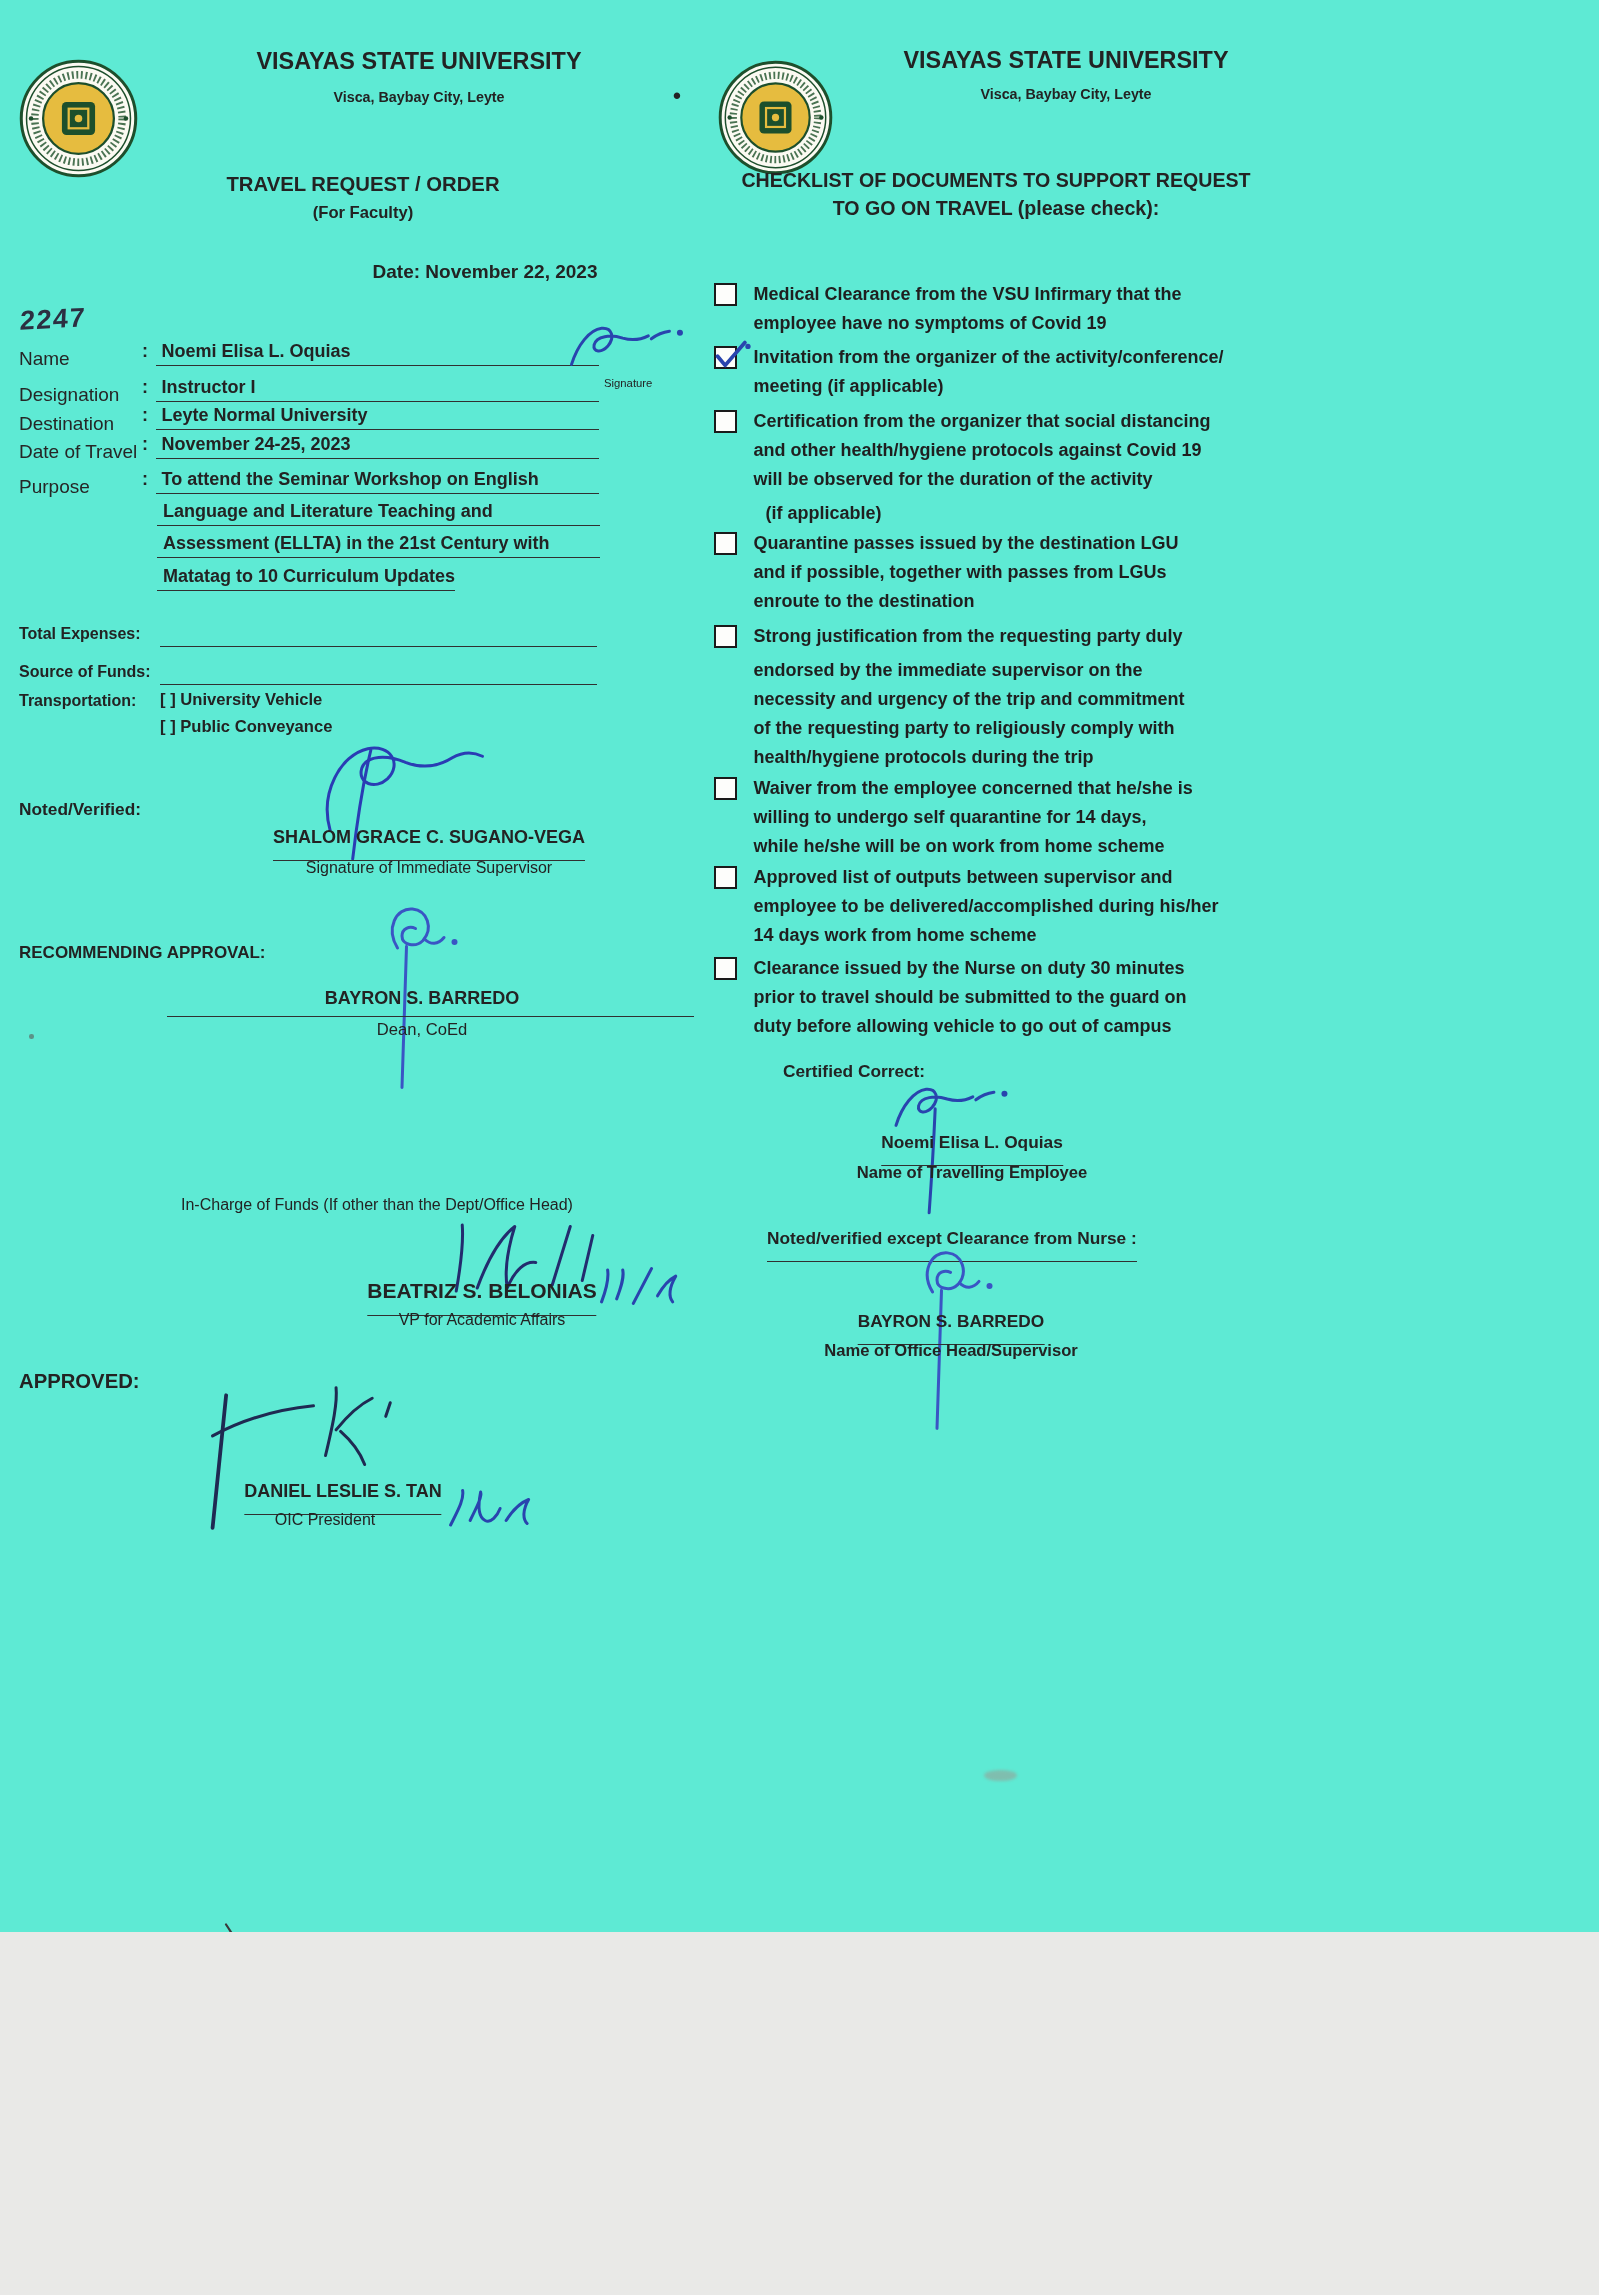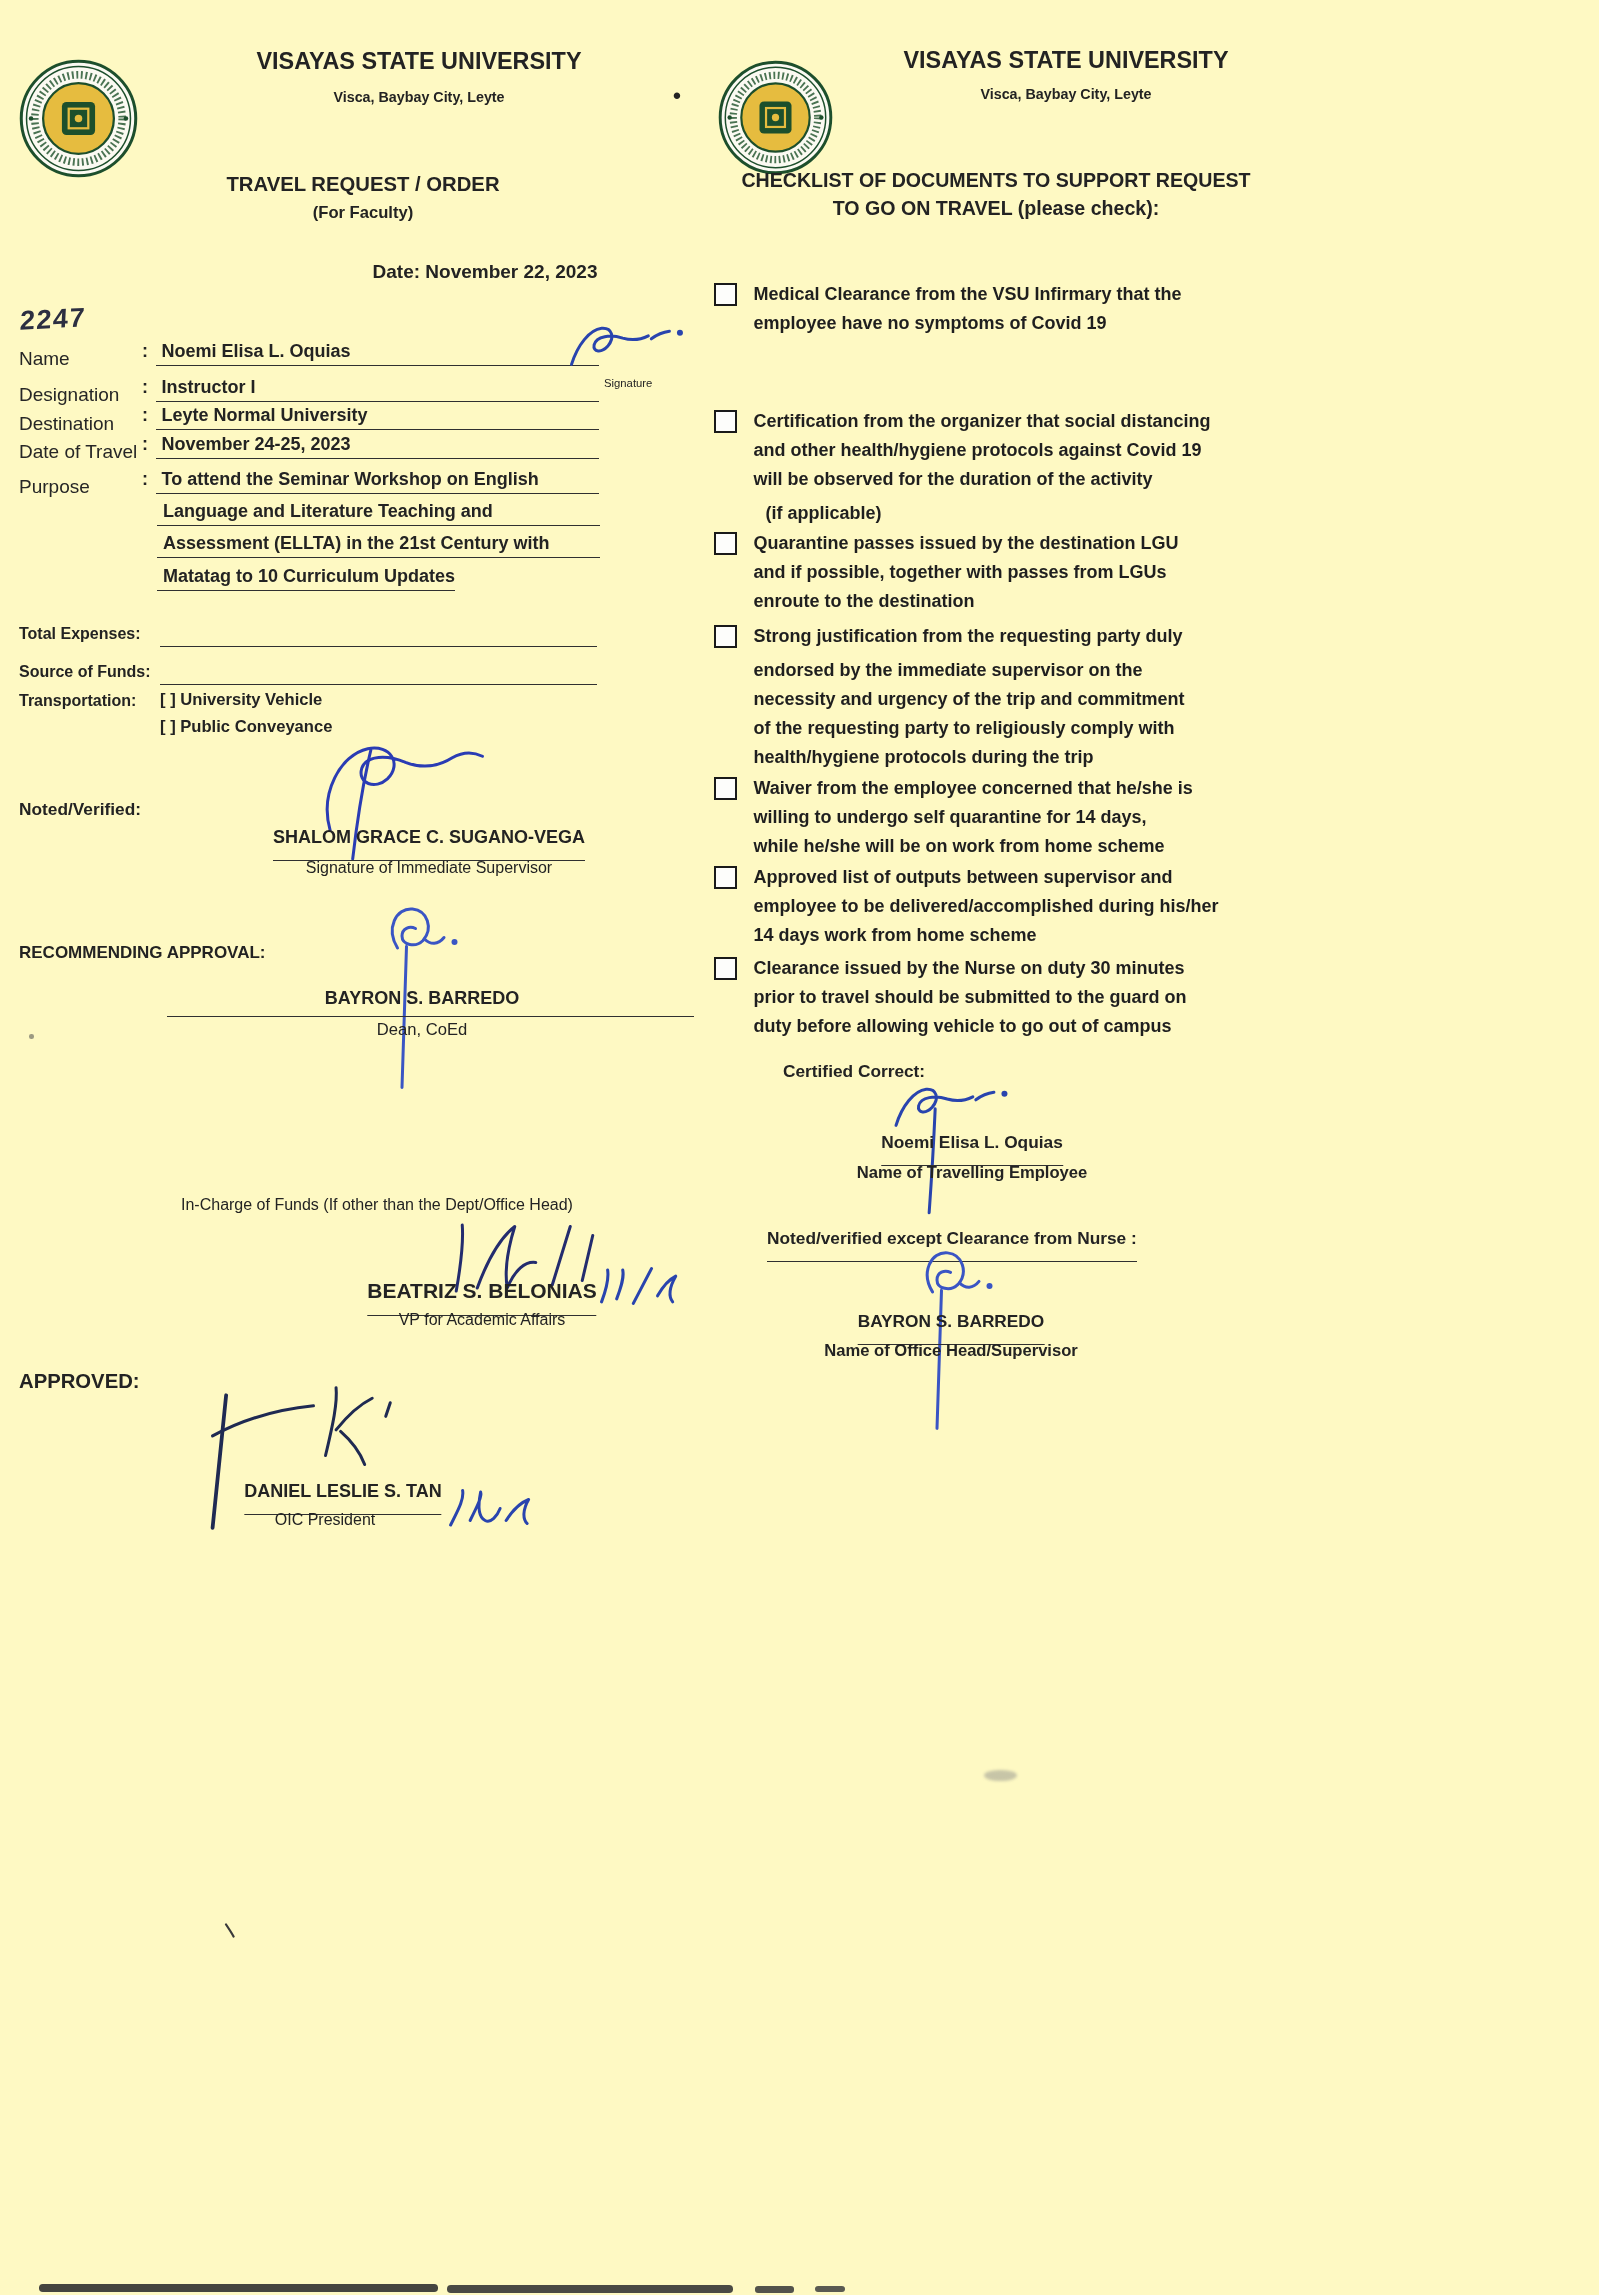--- a/index.html
+++ b/index.html
@@ -1,18 +1,18 @@
 <!DOCTYPE html>
 <html style="font-size:12px"><head>
 <meta charset="utf-8">
 <style>
   *{margin:0;padding:0;box-sizing:border-box}
   html,body{background:#e9e9e7}
   body{width:1599px;height:2295px;font-family:"Liberation Sans",sans-serif;color:#232323}
-  .page{position:relative;width:1599px;height:2295px;background:#fef9c3;overflow:hidden}
+  .page{position:relative;width:1599px;height:1932px;background:#5eead4;overflow:hidden}
   .abs{position:absolute;white-space:nowrap}
   .ctr{transform:translateX(-50%)}
   .b{font-weight:bold}
   .u2{border-bottom:1.5px solid #303030;padding-bottom:12px}
   .lbl{font-size:19px;font-weight:normal;color:#262626}
   .colon{font-size:18px;font-weight:bold;margin-right:7.5px}
   .val{font-size:18px;font-weight:bold;border-bottom:1.5px solid #303030;padding:0 0 3px 6px;display:inline-block}
   .rule{position:absolute;border-top:1.5px solid #303030}
   .cl-item{display:flex;align-items:flex-start}
   .cbx{width:23.4px;height:23.4px;border:2.3px solid #1a1a1a;flex:0 0 23.4px;margin-right:16px;margin-top:3px;position:relative;background:#fdfdfb}
@@ -179,20 +179,32 @@
   <div class="abs ctr b" style="left:996px;top:197px;font-size:19.6px">TO GO ON TRAVEL (please check):</div>
 
   <div class="abs cl-item" style="left:714px;top:280px">
     <span class="cbx"></span>
     <div class="cl-lines">
       <div>Medical Clearance from the VSU Infirmary that the</div>
       <div>employee have no symptoms of Covid 19</div>
     </div>
   </div>
 
+  <div class="abs cl-item" style="left:714px;top:343px">
+    <span class="cbx">
+      <svg style="position:absolute;left:-3px;top:-9.8px" width="38" height="35" viewBox="0 0 50 46" fill="none" stroke="#2944ae" stroke-width="5">
+        <path d="M6,24 L16,36 L42,6" stroke-linecap="round" stroke-linejoin="round"></path>
+        <circle cx="46" cy="11" r="3.5" fill="#2944ae" stroke="none"></circle>
+      </svg>
+    </span>
+    <div class="cl-lines">
+      <div>Invitation from the organizer of the activity/conference/</div>
+      <div>meeting (if applicable)</div>
+    </div>
+  </div>
 
   <div class="abs cl-item" style="left:714px;top:407px">
     <span class="cbx"></span>
     <div class="cl-lines">
       <div>Certification from the organizer that social distancing</div>
       <div>and other health/hygiene protocols against Covid 19</div>
       <div>will be observed for the duration of the activity</div>
       <div class="indent mt7">(if applicable)</div>
     </div>
   </div>

